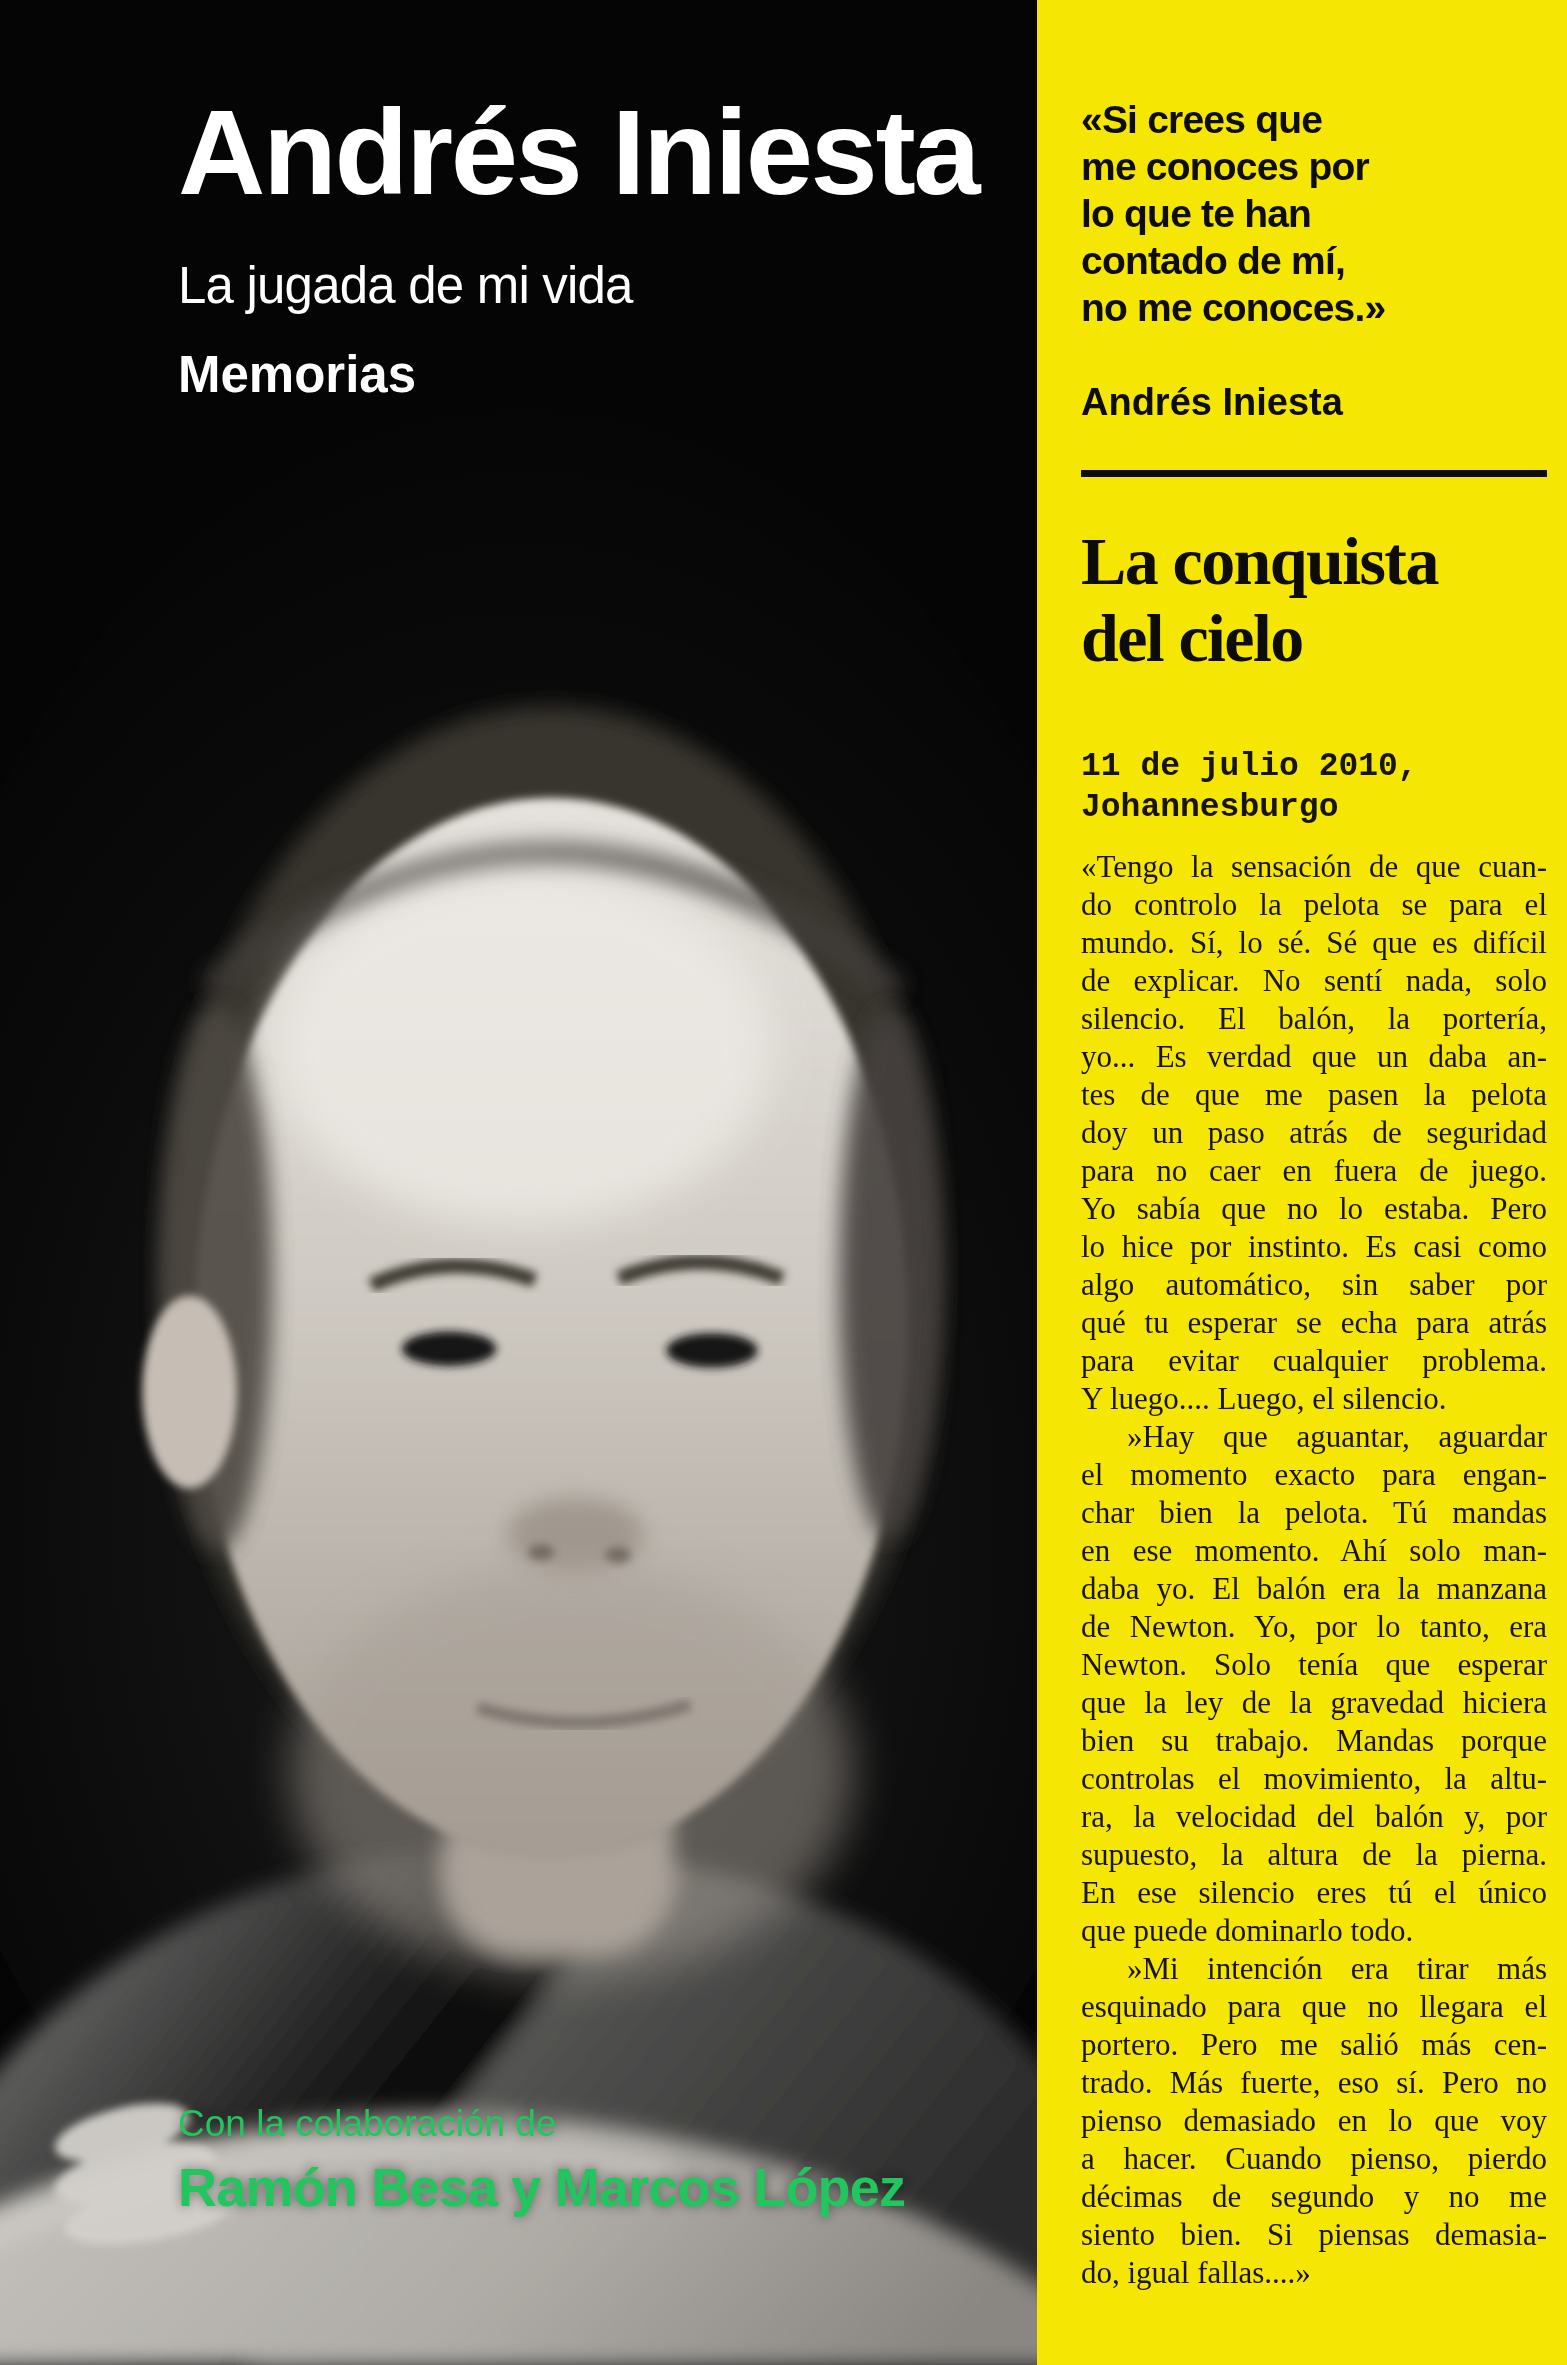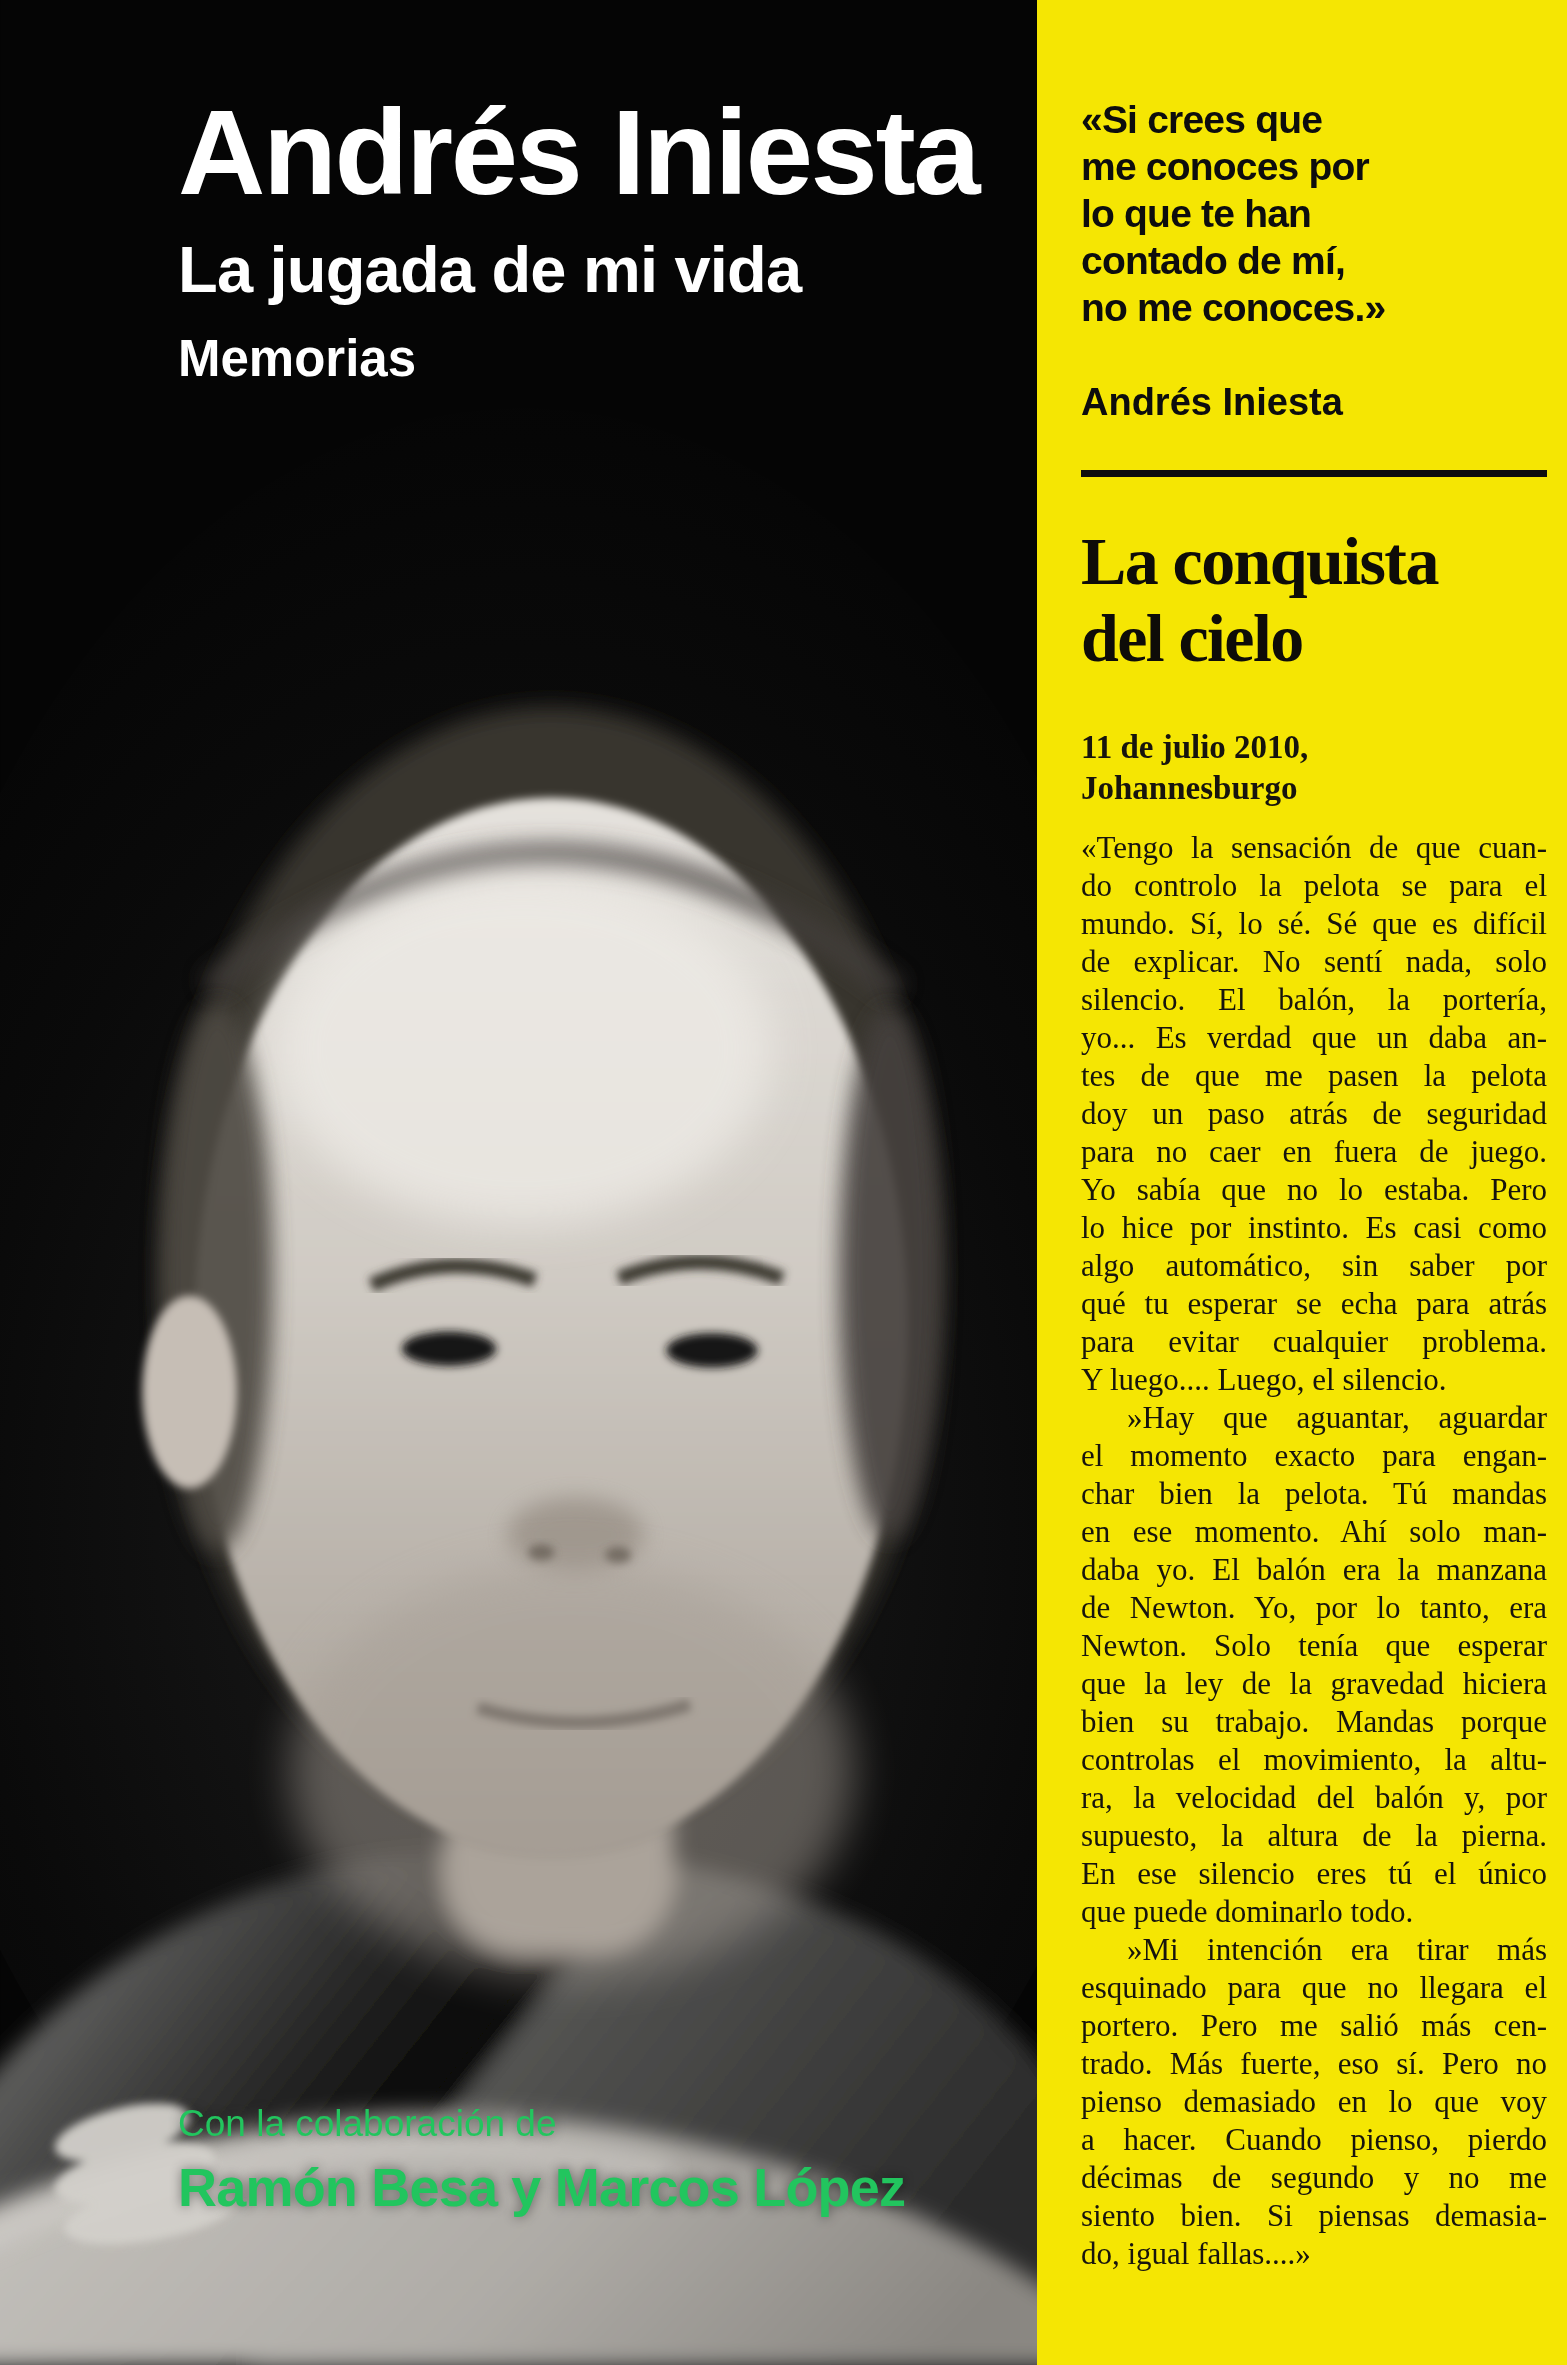--- a/index.html
+++ b/index.html
@@ -35,23 +35,23 @@
     color: #ffffff;
   }
   .book-title {
     font-size: 121px;
     font-weight: 700;
     letter-spacing: -2.4px;
     line-height: 122px;
     white-space: nowrap;
   }
   .book-subtitle {
-    margin-top: 18px;
-    font-size: 65px;
-    font-weight: 700;
+    margin-top: 34px;
+    font-size: 51px;
+    font-weight: 400;
     letter-spacing: -0.8px;
     line-height: 78px;
     white-space: nowrap;
   }
   .book-genre {
     margin-top: 23px;
     font-size: 51px;
     font-weight: 700;
     line-height: 54px;
   }
@@ -112,22 +112,22 @@
     margin-top: 46px;
     font-family: "Liberation Serif", serif;
     font-weight: 700;
     font-size: 68px;
     line-height: 77px;
     letter-spacing: -1.6px;
     color: #0e0c08;
     white-space: pre-line;
   }
   .dateline {
-    margin-top: 50px;
-    font-family: Liberation Serif, serif;
+    margin-top: 69px;
+    font-family: Liberation Mono, monospace;
     font-weight: 700;
     font-size: 33px;
     line-height: 41px;
     white-space: pre-line;
   }
   .body-text {
     margin-top: 19.6px;
     font-family: "Liberation Serif", serif;
     font-size: 31px;
     line-height: 38px;

